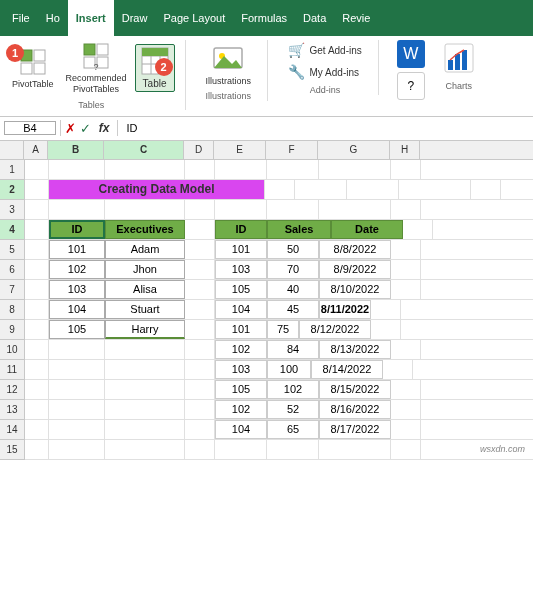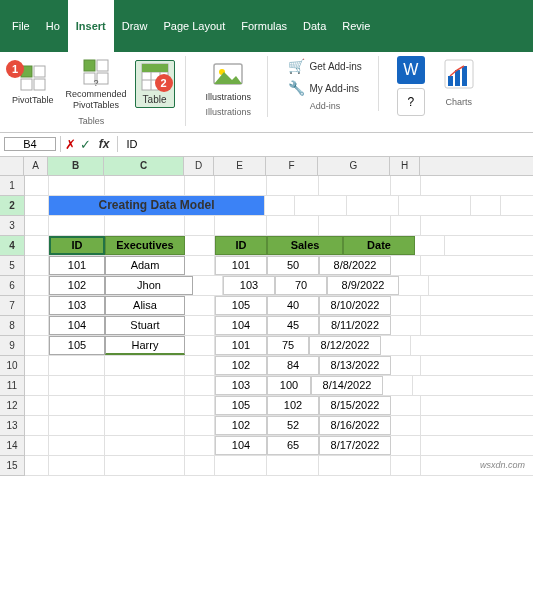--- a/index.html
+++ b/index.html
@@ -1,18 +1,18 @@
 <!DOCTYPE html>
 <html><head>
   <meta charset="utf-8">
   <style>
     * { margin: 0; padding: 0; box-sizing: border-box; }
     body { font-family: 'Segoe UI', Arial, sans-serif; font-size: 11px; background: #fff; width: 533px; height: 593px; overflow: hidden; }
     .ribbon-tabs { display: flex; background: #217346; padding: 0 4px; }
-    .ribbon-tab { color: #fff; padding: 20px 8px; font-size: 11px; cursor: pointer; }
+    .ribbon-tab { color: #fff; padding: 12px 8px; font-size: 11px; cursor: pointer; }
     .ribbon-tab.active { background: #fff; color: #217346; font-weight: 600; }
 
     .ribbon-body { background: #fff; border-bottom: 1px solid #c8c8c8; padding: 4px 8px 6px 8px; display: flex; gap: 12px; align-items: flex-start; }
 
     .ribbon-group { display: flex; flex-direction: column; align-items: center; border-right: 1px solid #ddd; padding-right: 10px; margin-right: 2px; }
     .ribbon-group:last-child { border-right: none; }
     .ribbon-group-title { font-size: 9px; color: #666; margin-top: 3px; }
 
     .ribbon-group-items { display: flex; gap: 4px; align-items: center; }
 
@@ -44,21 +44,21 @@
     .grid-row { display: flex; border-bottom: 1px solid #e0e0e0; }
     .cell { border-right: 1px solid #e0e0e0; display: flex; align-items: center; justify-content: center; font-size: 11px; overflow: hidden; white-space: nowrap; }
 
     
     .table-header-cell { background: #70ad47; color: #000; font-weight: bold; border: 1px solid #5a8d38; }
     .table-data-cell { background: #fff; border: 1px solid #aaa; }
 
     .right-table-header-cell { background: #70ad47; color: #000; font-weight: bold; border: 1px solid #5a8d38; }
     .right-table-data-cell { background: #fff; border: 1px solid #ccc; }
 
-    .title-cell { background: #3b82f6; color: #333; font-weight: bold; font-size: 13px; text-align: left; }
+    .title-cell { background: #d946ef; color: #333; font-weight: bold; font-size: 13px; text-align: left; }
 
     .selected-cell { border: 2px solid #217346 !important; }
 
     
     .watermark { position: absolute; bottom: 6px; right: 8px; font-size: 9px; color: #888; font-style: italic; }
 
     .illustrations-btn { display: flex; flex-direction: column; align-items: center; padding: 2px 6px; cursor: pointer; border-radius: 2px; font-size: 9px; color: #333; }
   </style>
 </head>
 <body>
@@ -258,40 +258,40 @@
         <div class="cell" style="width:72px;"></div>
         <div class="cell" style="width:30px;"></div>
       </div>
 
       <div class="grid-row" style="height:20px;">
         <div class="cell" style="width:24px;"></div>
         <div class="cell table-header-cell selected-cell" style="width:56px; font-weight:bold;">ID</div>
         <div class="cell table-header-cell" style="width:80px;">Executives</div>
         <div class="cell" style="width:30px;"></div>
         <div class="cell right-table-header-cell" style="width:52px;">ID</div>
-        <div class="cell right-table-header-cell" style="width:76px;">Sales</div>
+        <div class="cell right-table-header-cell" style="width:64px;">Sales</div>
         <div class="cell right-table-header-cell" style="width:72px;">Date</div>
         <div class="cell" style="width:30px;"></div>
       </div>
 
       <div class="grid-row" style="height:20px;">
         <div class="cell" style="width:24px;"></div>
         <div class="cell table-data-cell" style="width:56px;">101</div>
         <div class="cell table-data-cell" style="width:80px;">Adam</div>
         <div class="cell" style="width:30px;"></div>
         <div class="cell right-table-data-cell" style="width:52px;">101</div>
         <div class="cell right-table-data-cell" style="width:52px;">50</div>
         <div class="cell right-table-data-cell" style="width:72px;">8/8/2022</div>
         <div class="cell" style="width:30px;"></div>
       </div>
 
       <div class="grid-row" style="height:20px;">
         <div class="cell" style="width:24px;"></div>
         <div class="cell table-data-cell" style="width:56px;">102</div>
-        <div class="cell table-data-cell" style="width:88px;">Jhon</div>
+        <div class="cell table-data-cell" style="width:80px;">Jhon</div>
         <div class="cell" style="width:30px;"></div>
         <div class="cell right-table-data-cell" style="width:52px;">103</div>
         <div class="cell right-table-data-cell" style="width:52px;">70</div>
         <div class="cell right-table-data-cell" style="width:72px;">8/9/2022</div>
         <div class="cell" style="width:30px;"></div>
       </div>
 
       <div class="grid-row" style="height:20px;">
         <div class="cell" style="width:24px;"></div>
         <div class="cell table-data-cell" style="width:56px;">103</div>
@@ -303,31 +303,31 @@
         <div class="cell" style="width:30px;"></div>
       </div>
 
       <div class="grid-row" style="height:20px;">
         <div class="cell" style="width:24px;"></div>
         <div class="cell table-data-cell" style="width:56px;">104</div>
         <div class="cell table-data-cell" style="width:80px;">Stuart</div>
         <div class="cell" style="width:30px;"></div>
         <div class="cell right-table-data-cell" style="width:52px;">104</div>
         <div class="cell right-table-data-cell" style="width:52px;">45</div>
-        <div class="cell right-table-data-cell" style="width:72px;">8/11/2022</div>
+        <div class="cell right-table-data-cell" style="width:52px;font-weight:bold;">8/11/2022</div>
         <div class="cell" style="width:30px;"></div>
       </div>
 
       <div class="grid-row" style="height:20px;">
         <div class="cell" style="width:24px;"></div>
         <div class="cell table-data-cell" style="width:56px;">105</div>
         <div class="cell table-data-cell" style="width:80px;border-bottom:2px solid #5a8d38;">Harry</div>
         <div class="cell" style="width:30px;"></div>
         <div class="cell right-table-data-cell" style="width:52px;">101</div>
-        <div class="cell right-table-data-cell" style="width:42px;">75</div>
+        <div class="cell right-table-data-cell" style="width:32px;">75</div>
         <div class="cell right-table-data-cell" style="width:72px;">8/12/2022</div>
         <div class="cell" style="width:30px;"></div>
       </div>
 
       <div class="grid-row" style="height:20px;">
         <div class="cell" style="width:24px;"></div>
         <div class="cell" style="width:56px;"></div>
         <div class="cell" style="width:80px;"></div>
         <div class="cell" style="width:30px;"></div>
         <div class="cell right-table-data-cell" style="width:52px;">102</div>

